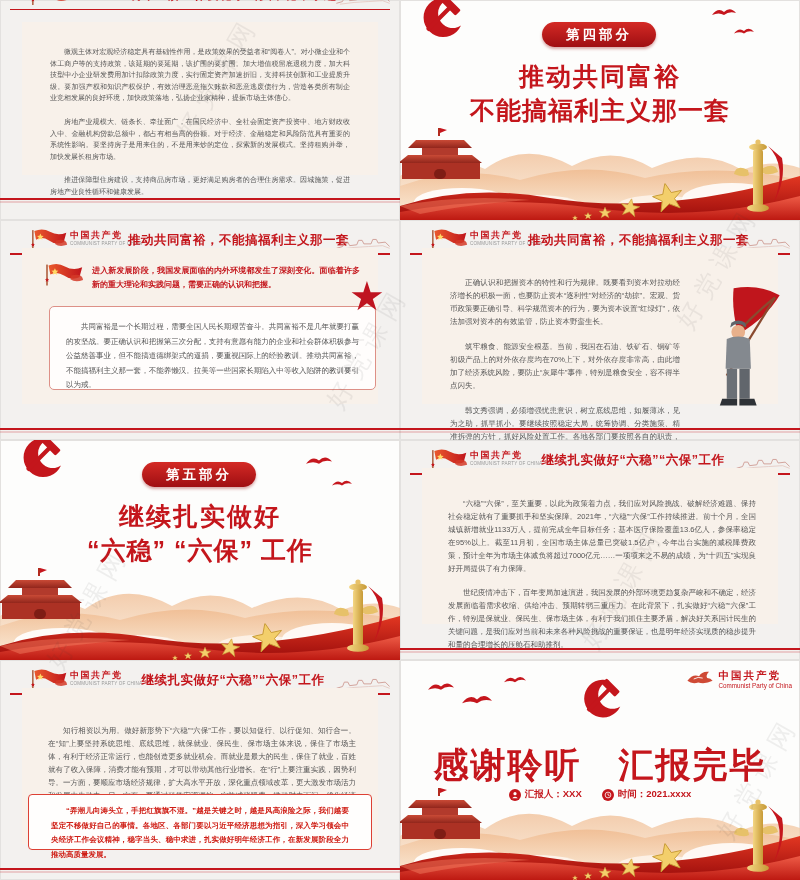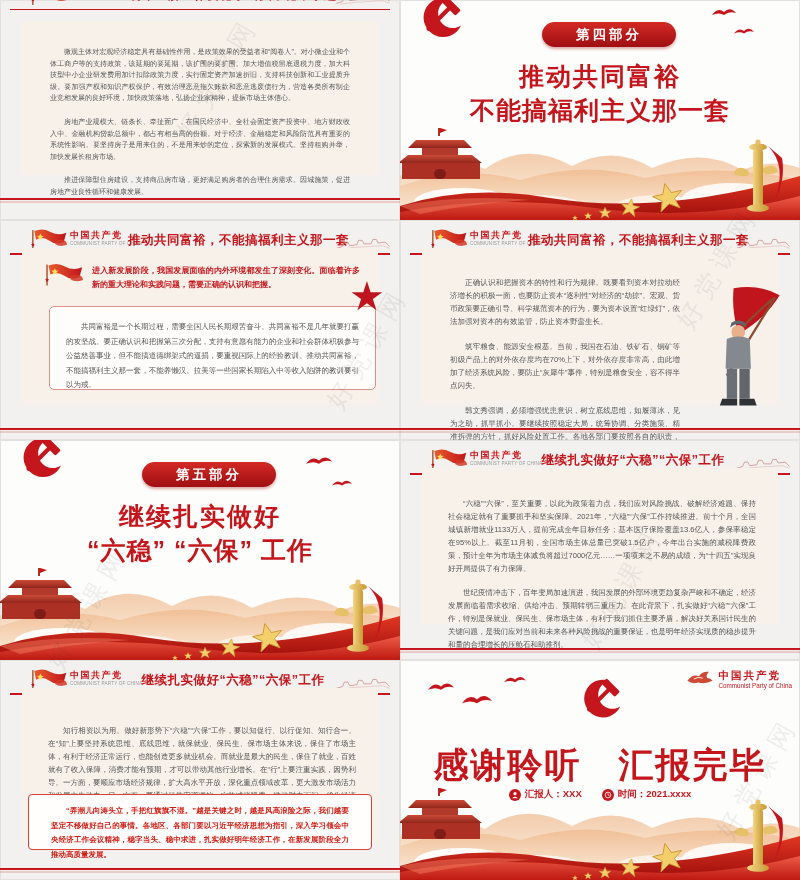--- a/index.html
+++ b/index.html
@@ -43,21 +43,21 @@
   .bigstar{position:absolute;left:349px;top:56px;font-size:40px;color:#bf1420;line-height:1;}
 
   
   .rbox{position:absolute;left:28px;right:28px;top:134px;height:56px;background:#fffefd;
         border:1.5px solid #dd4034;border-radius:4px;padding:9px 22px;}
   .rbox p{margin:0;text-indent:2em;text-align:justify;color:#cf1d14;font-weight:bold;
           font-size:7.5px;line-height:14.5px;}
 
   
   .emblem{position:absolute;left:12px;top:-8px;width:56px;height:56px;}
-  .badge{position:absolute;left:142px;top:22px;width:134px;height:25px;border-radius:13px;
+  .badge{position:absolute;left:142px;top:22px;width:114px;height:25px;border-radius:13px;
          background:linear-gradient(180deg,#d42a25,#9f0e12);color:#fff;font-size:13.5px;
          font-weight:bold;text-align:center;line-height:25px;letter-spacing:3px;
          box-shadow:0 2px 3px rgba(150,10,10,.35);}
   .stitle1{position:absolute;left:0;right:0;top:60px;text-align:center;font-size:25px;
            font-weight:900;color:#c4161c;letter-spacing:2px;white-space:nowrap;font-family:Liberation Serif, serif;}
   .stitle2{position:absolute;left:0;right:0;top:94px;text-align:center;font-size:25px;
            font-weight:900;color:#c4161c;letter-spacing:1px;white-space:nowrap;}
   .scenery{position:absolute;left:0;right:0;bottom:0;width:400px;height:106px;}
   .bird{position:absolute;}
 

